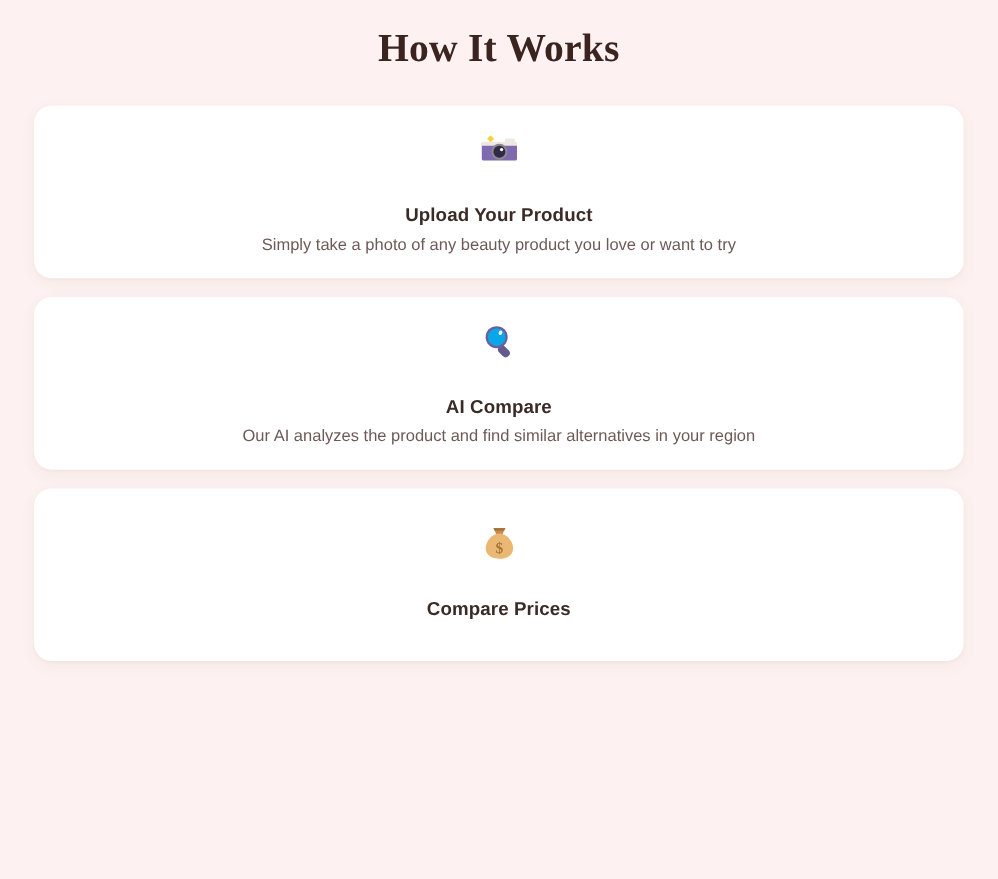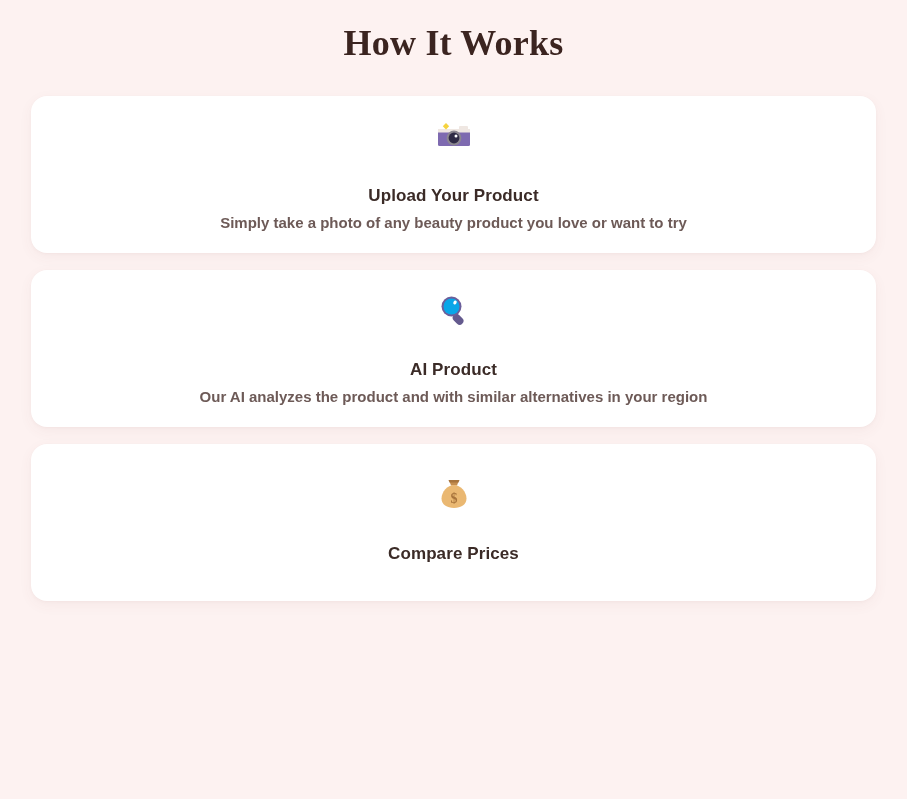--- a/index.html
+++ b/index.html
@@ -68,21 +68,21 @@
     font-weight: 700;
     color: #3b2b27;
     line-height: 22px;
     letter-spacing: 0.1px;
     text-align: center;
     margin-bottom: 5px;
   }
 
   .step-desc {
     font-size: 15px;
-    font-weight: 700;
+    font-weight: 400;
     color: #6d5a57;
     line-height: 21px;
     text-align: center;
   }
 </style>
 </head>
 <body>
 
 <div class="page">
 
@@ -108,22 +108,22 @@
 
     <div class="step-card">
       <span class="step-icon">
         <svg viewBox="0 0 38 38" xmlns="http://www.w3.org/2000/svg">
           <rect x="21.5" y="21.5" width="12" height="7.5" rx="3.7" transform="rotate(45 21.5 21.5)" fill="#645a8e"></rect>
           <circle cx="16.5" cy="15.5" r="10" fill="#6b5f9b"></circle>
           <circle cx="16.5" cy="15.5" r="8" fill="#09a6e8"></circle>
           <ellipse cx="20" cy="11.5" rx="1.6" ry="2.1" transform="rotate(30 20 11.5)" fill="#ffffff"></ellipse>
         </svg>
       </span>
-      <div class="step-heading">AI Product</div>
-      <div class="step-desc">Our AI analyzes the product and with similar alternatives in your region</div>
+      <div class="step-heading">AI Compare</div>
+      <div class="step-desc">Our AI analyzes the product and find similar alternatives in your region</div>
     </div>
 
     <div class="step-card">
       <span class="step-icon">
         <svg viewBox="0 0 38 38" xmlns="http://www.w3.org/2000/svg">
           <path d="M14.5 6.5 L23.5 6.5 L22 10.5 L16 10.5 Z" fill="#c48d4e"></path>
           <path d="M13.5 5 L24.5 5 L23.5 7.5 L14.5 7.5 Z" fill="#a8743c"></path>
           <path d="M19 10 C25.5 10 31.5 17 31.5 23.5 C31.5 29.5 26 33 19 33
                    C12 33 6.5 29.5 6.5 23.5 C6.5 17 12.5 10 19 10 Z" fill="#eab872"></path>
           <text x="19" y="27.5" text-anchor="middle" font-family="'Liberation Serif', serif" font-size="14" font-weight="700" fill="#a8743c">$</text>

